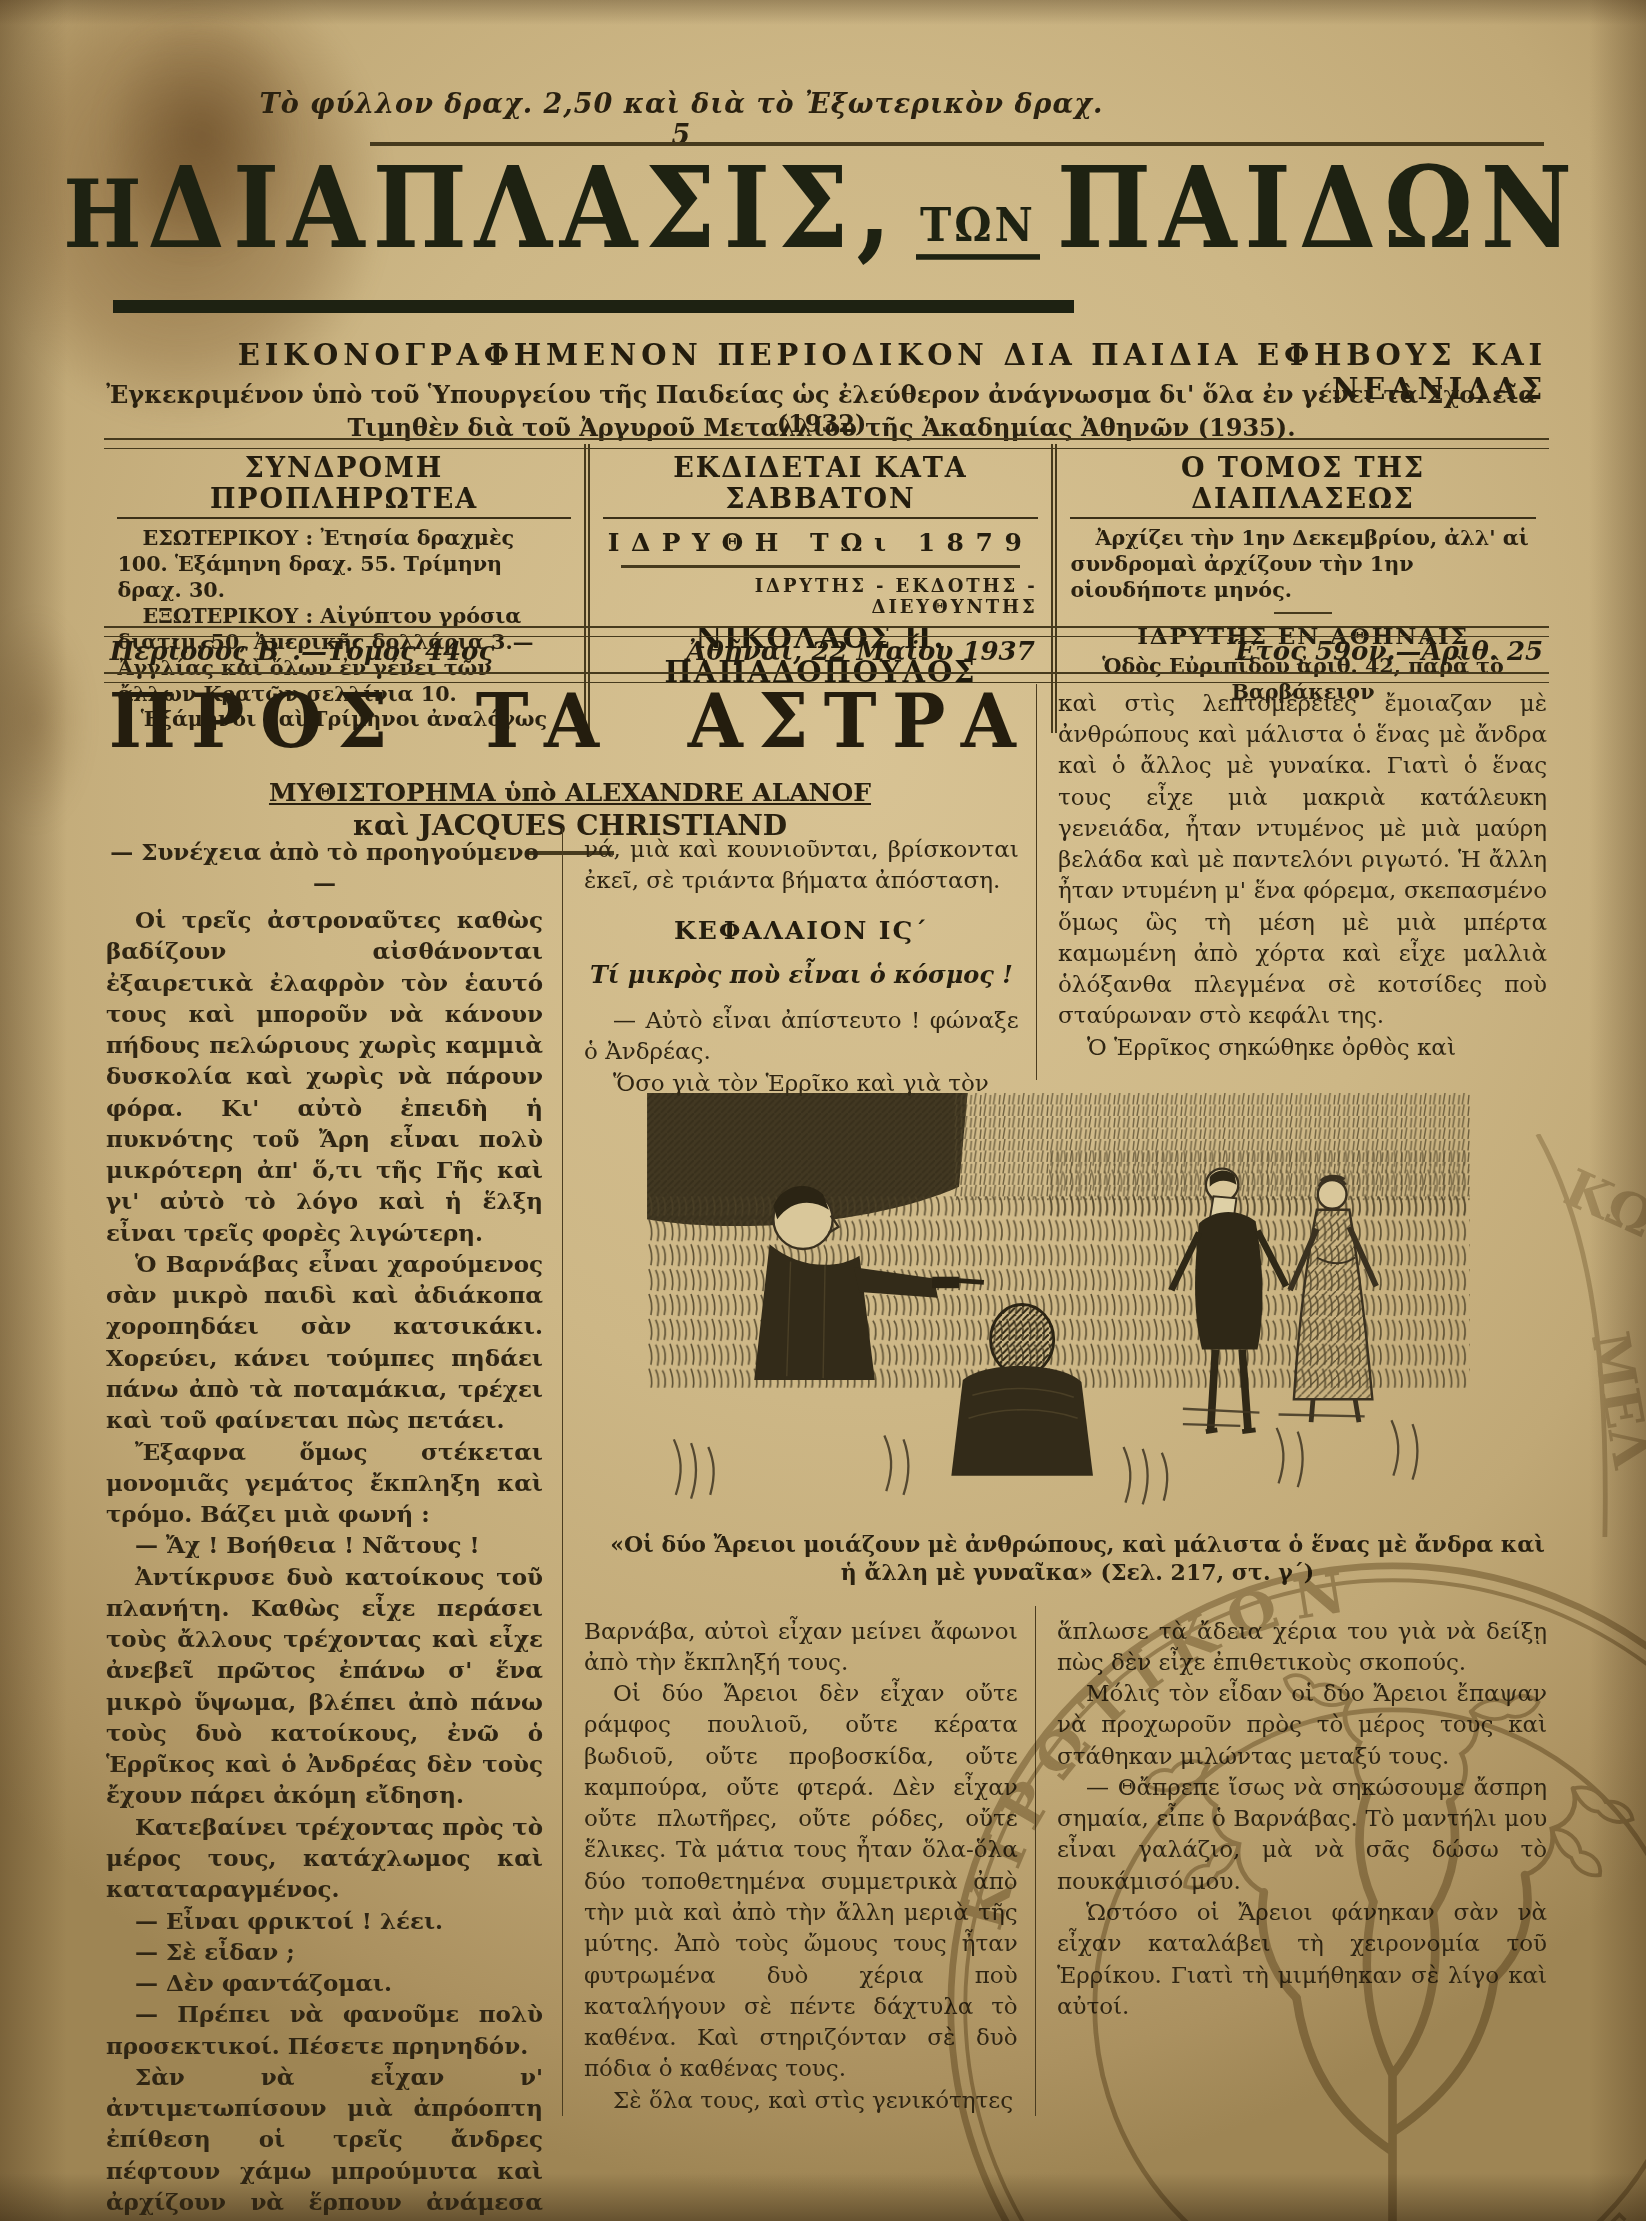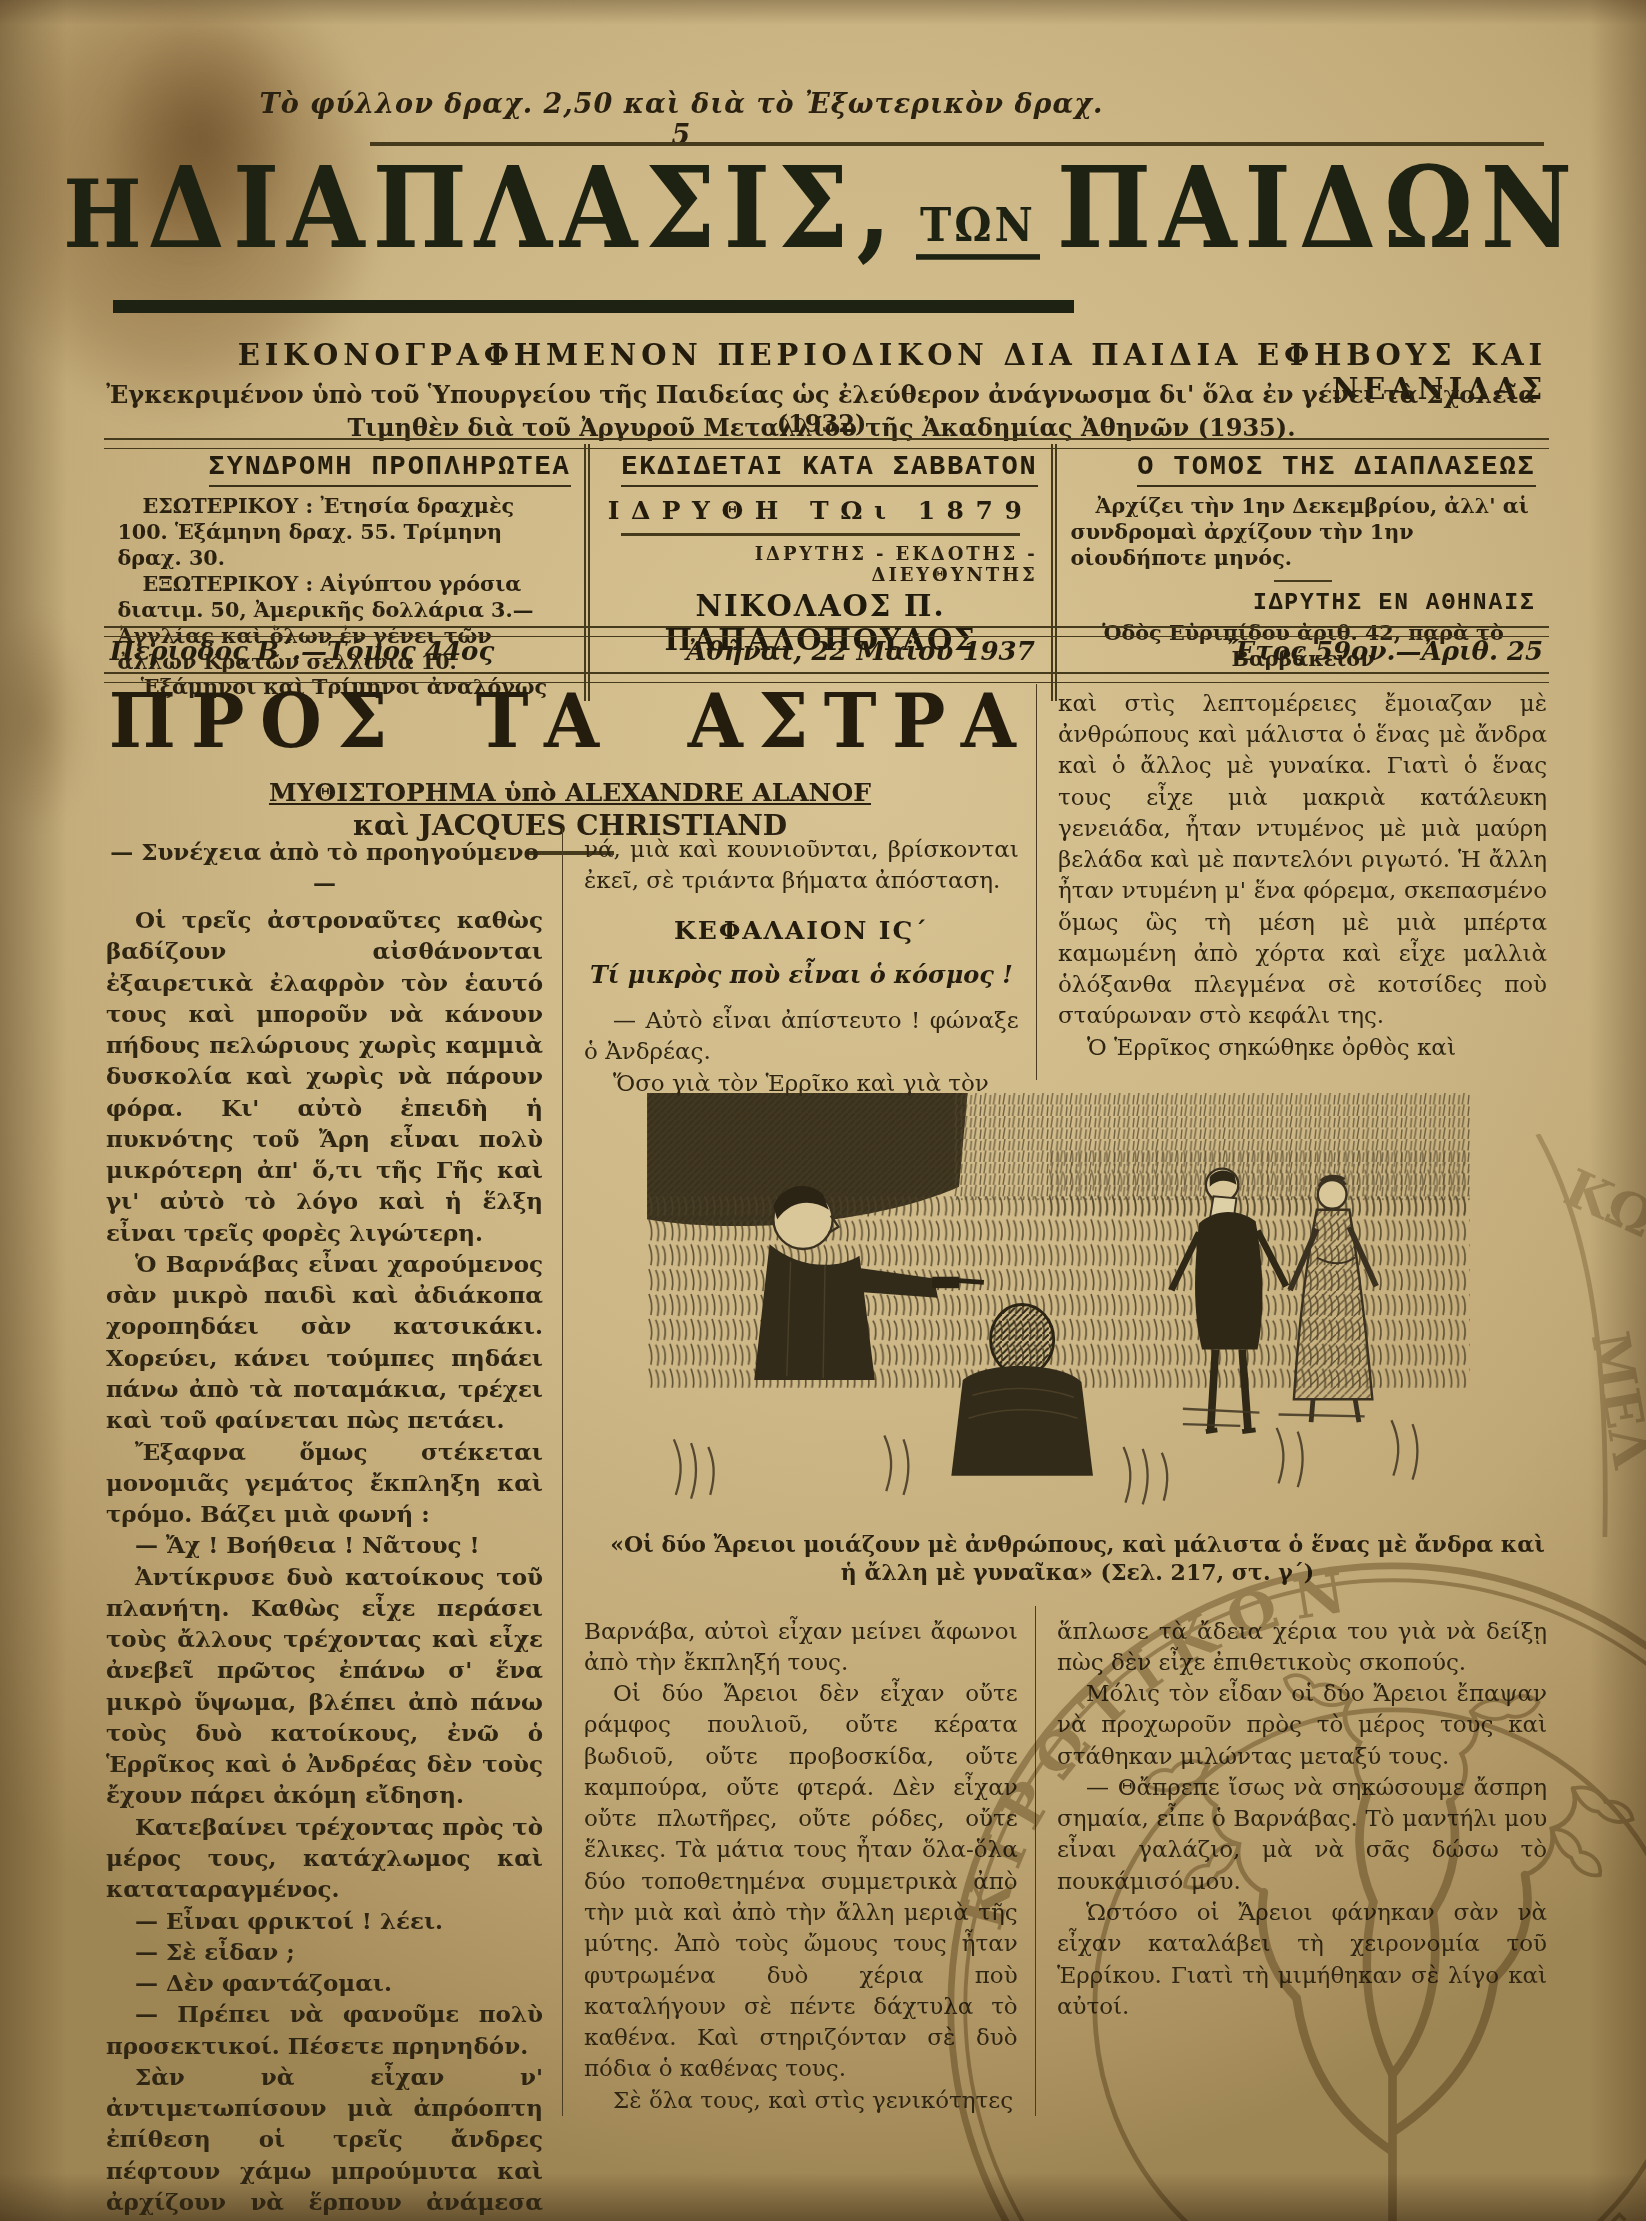--- a/index.html
+++ b/index.html
@@ -40,21 +40,21 @@
      font-size:29px;font-weight:bold;letter-spacing:4.8px;color:#241d0e;}
   .approval{position:absolute;left:77px;width:1489px;text-align:center;font-weight:bold;font-size:24px;color:#2a2110;}
   .ap1{top:380px;} .ap2{top:413px;}
 
   
   .infoboxes{position:absolute;left:104px;top:444px;width:1445px;height:183px;display:grid;
      grid-template-columns:480px 467px 1fr;border-top:none;}
   .ib-toprule{position:absolute;left:104px;top:438px;width:1445px;}
   .infobox{padding:7.7px 13.4px 0;}
   .ib-mid,.ib-right{border-left:6.7px double #463a1d;}
-  .ib-title{text-align:right;font-weight:bold;font-size:27px;letter-spacing:1.9px;color:#241d0e;font-family:Liberation Mono, monospace;}
+  .ib-title{text-align:center;font-weight:bold;font-size:27px;letter-spacing:1.9px;color:#241d0e;}
   .ib-title > span{display:inline-block;border-bottom:2.9px solid #3b3018;padding-bottom:2.9px;}
   .ib-text{font-size:20.7px;font-weight:bold;line-height:1.25;color:#2a2110;margin-top:7.7px;}
   .ib-text .ind{text-indent:25px;}
   .ib-center{text-align:center;}
   .srule{height:2.9px;background:#463a1d;margin:7.7px auto;}
   .ib-mid .l2{font-weight:bold;font-size:25px;letter-spacing:11.5px;text-align:center;color:#241d0e;}
   .ib-mid .l3{font-weight:bold;font-size:18px;letter-spacing:2.9px;text-align:right;margin-top:7.7px;color:#2a2110;}
   .ib-mid .l4{font-weight:bold;font-size:29px;letter-spacing:1.9px;text-align:center;margin-top:3.8px;color:#1f1a0c;}
 
   .datebar-top{position:absolute;left:104px;top:626px;width:1445px;}

